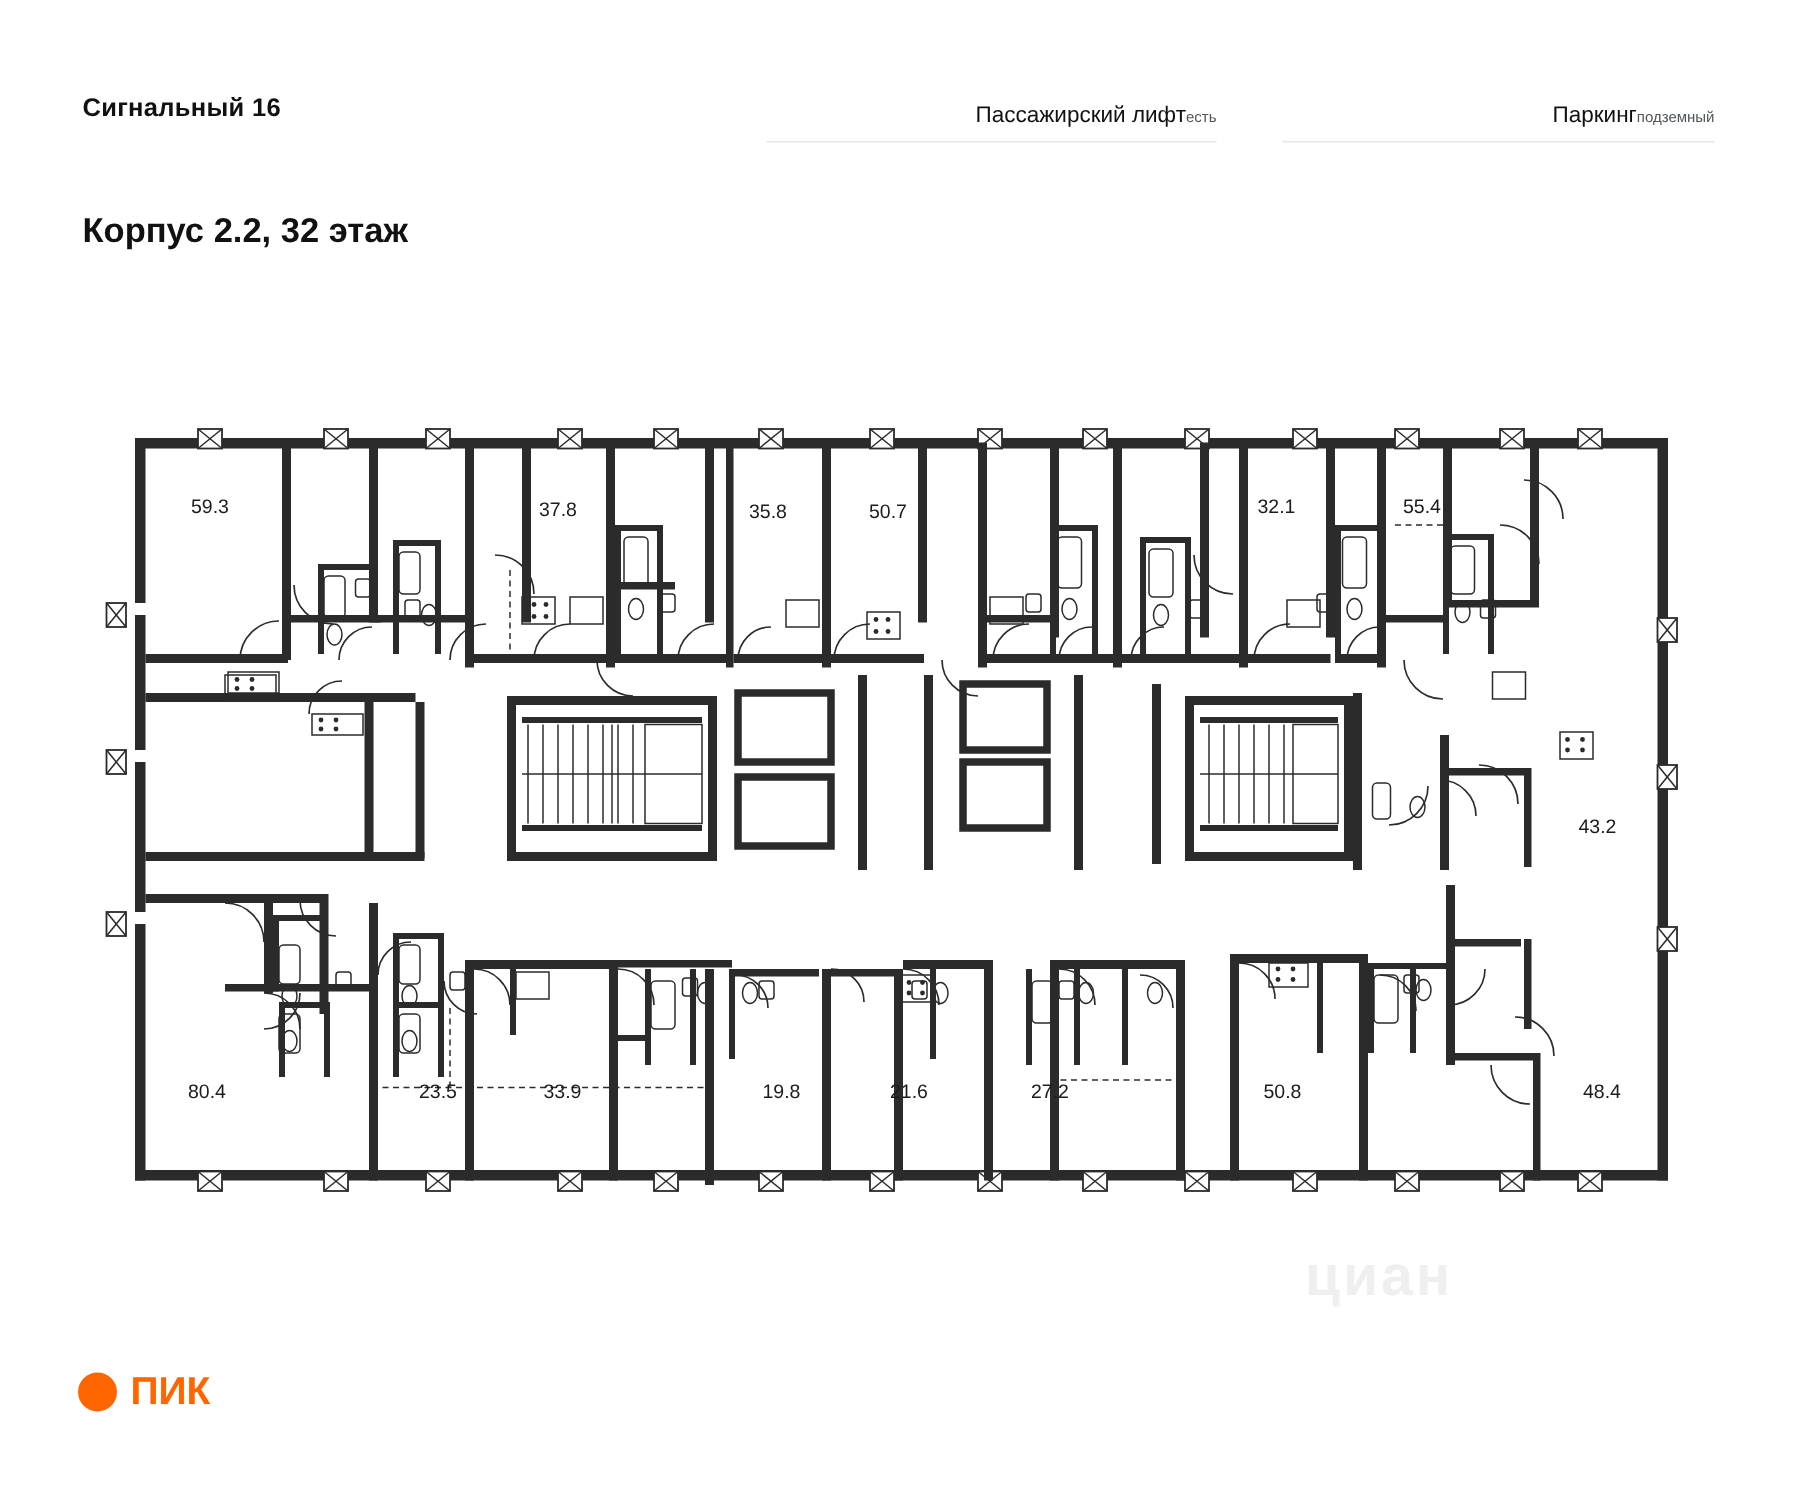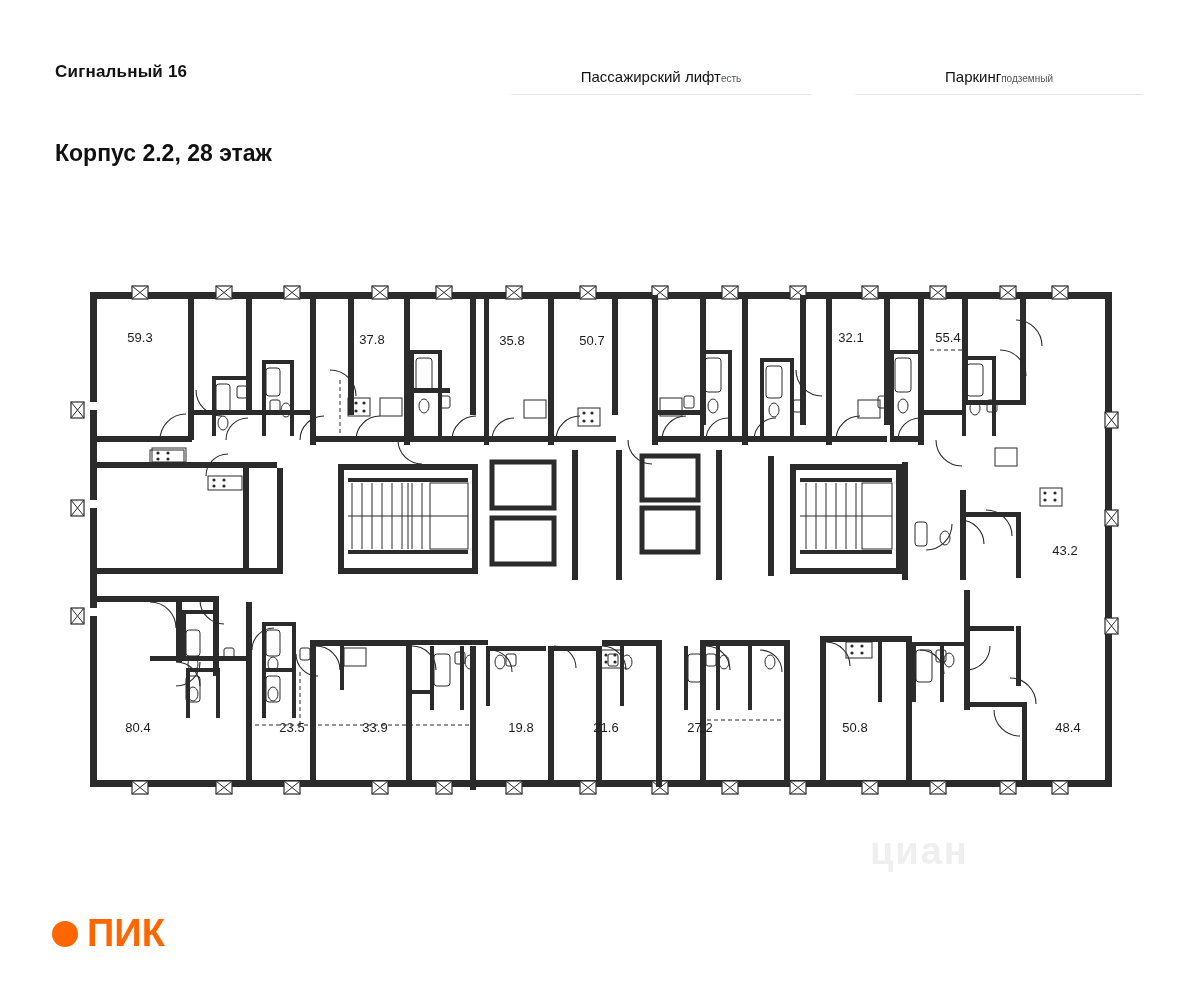--- a/index.html
+++ b/index.html
@@ -56,21 +56,21 @@
   
   .spec {
     position: absolute;
     font-size: 15px;
     color: #111;
   }
   .spec .row {
     position: relative;
     display: flex;
     align-items: baseline;
-    justify-content: center;
+    justify-content: flex-end;
     border-bottom: 1px solid #e3e6e8;
     padding-bottom: 9px;
   }
   .spec .row + .row { margin-top: 26px; }
   .spec .lbl { font-size: 15px; color: #111; }
   .spec .val { font-size: 10px; color: #52565a; }
 
   .spec-lift {
     left: 511px;
     top: 52px;
@@ -111,34 +111,34 @@
     display: flex;
     align-items: center;
     gap: 9px;
   }
   .logo .dot {
     width: 26px; height: 26px;
     border-radius: 50%;
     background: #ff6600;
   }
   .logo .word {
-    font-size: 38px;
+    font-size: 26px;
     font-weight: bold;
     color: #ff6600;
     letter-spacing: 0px;
   }
 
   text { font-family: "Liberation Sans", sans-serif; }
 </style>
 </head>
 <body>
 
 <div class="header">
   <div class="complex-name">Сигнальный 16</div>
-  <div class="title-sub">Корпус 2.2, 28 этаж</div>
+  <div class="title-sub">Корпус 2.2, 32 этаж</div>
 
   <div class="spec spec-lift">
     <div class="row">
       <span class="lbl">Пассажирский лифт</span>
       <span class="val">есть</span>
     </div>
   </div>
 
   <div class="spec spec-park">
     <div class="row">

